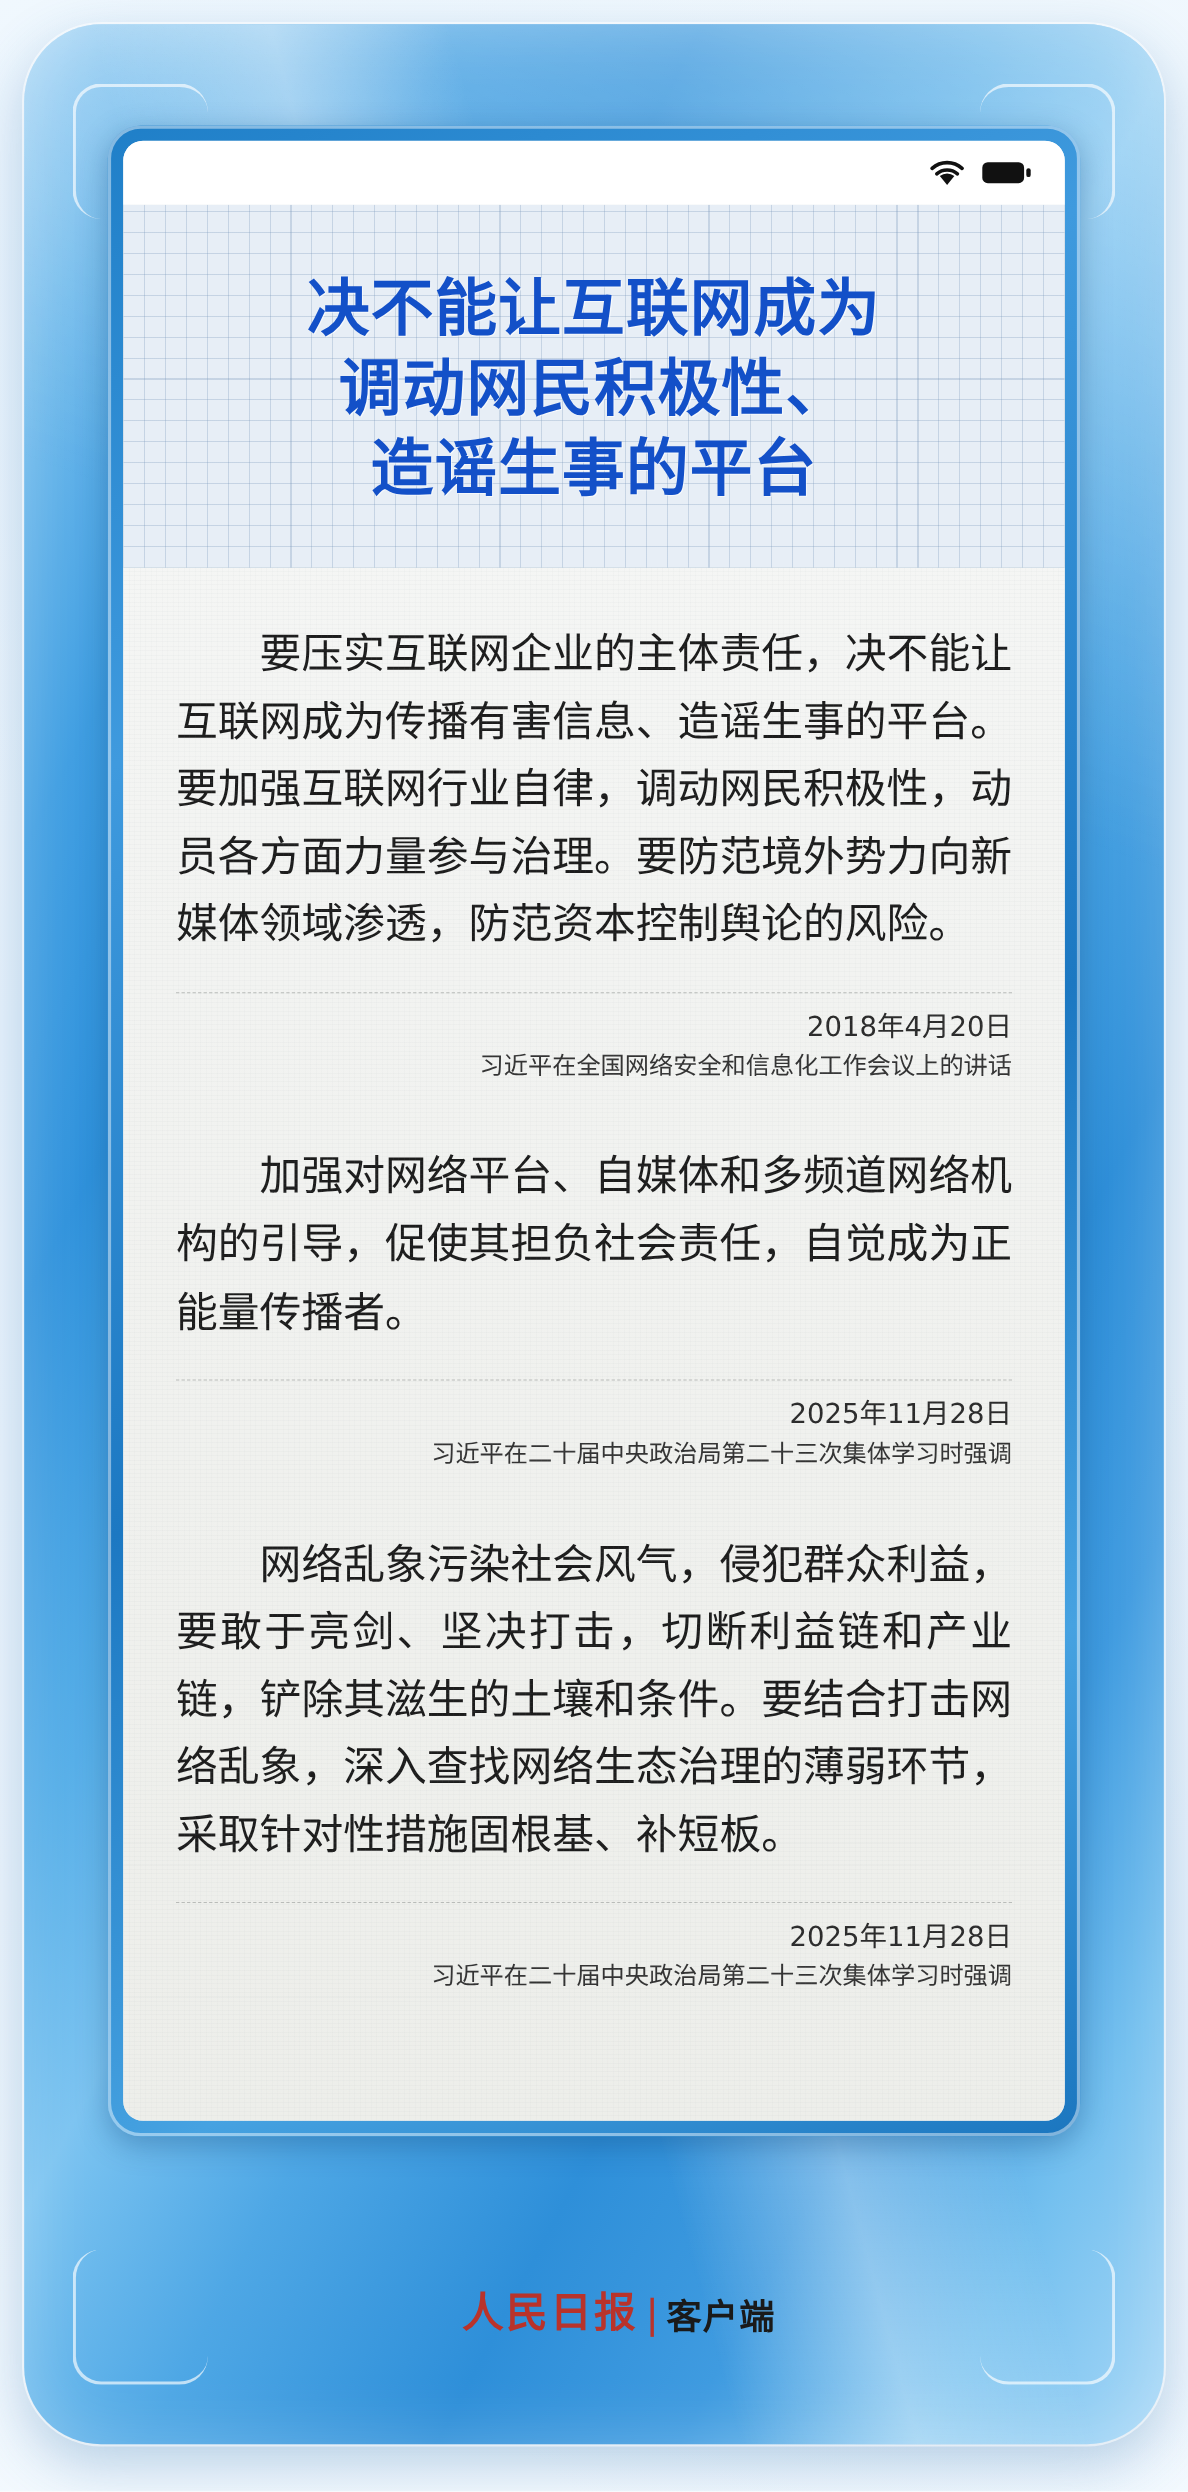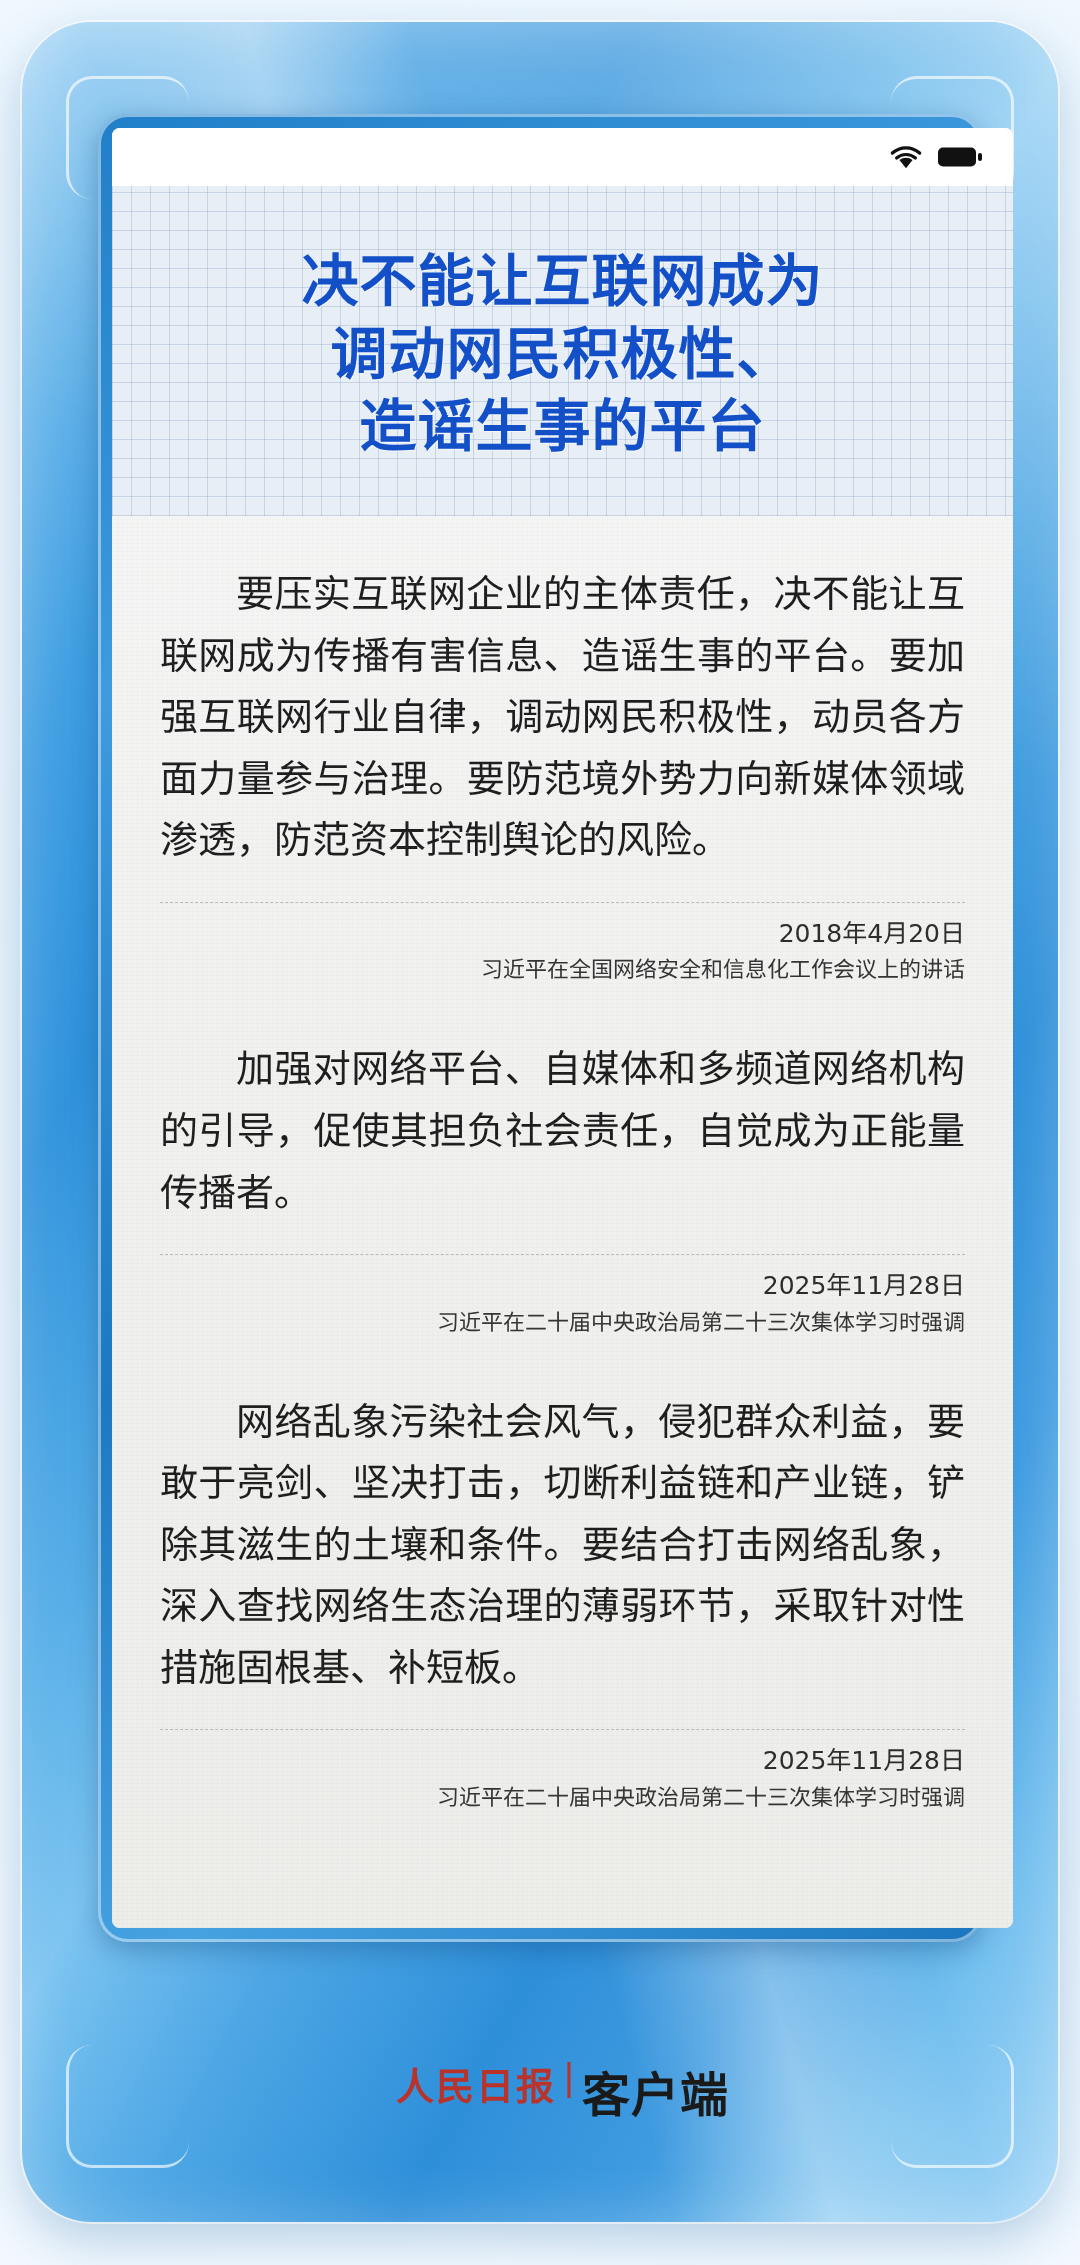--- a/index.html
+++ b/index.html
@@ -86,24 +86,23 @@
     box-shadow:
       inset 0 0 0 3px rgba(255,255,255,0.45),
       0 8px 26px rgba(18,70,120,0.35);
     padding: 14px;
     box-sizing: border-box;
   }
   .screen {
     position: relative;
     width: 100%;
     height: 100%;
-    border-radius: 8px;
+    border-radius: 18px;
     background: #eef1f2;
     overflow: hidden;
-    padding-left: 45px;
   }
 
   
   .status-bar {
     position: absolute;
     top: 0; left: 0; right: 0;
     height: 58px;
     background: #ffffff;
     display: flex;
     align-items: center;
@@ -195,41 +194,41 @@
     color: #333;
   }
 
   
   .footer {
     position: absolute;
     left: 0;
     right: 0;
     bottom: 96px;
     display: flex;
-    align-items: flex-start;
+    align-items: flex-end;
     justify-content: center;
     gap: 6px;
     margin-left: 45px;
   }
   .logo-cn {
     font-family: "DejaVu Serif", "Liberation Serif", serif;
     font-weight: bold;
     font-size: 38px;
     color: #b9332b;
     letter-spacing: 2px;
   }
   .logo-sep {
     color: #b9332b;
     font-size: 38px;
     margin: 0 2px;
   }
   .logo-app {
     font-family: "DejaVu Sans", "Liberation Sans", sans-serif;
     font-weight: bold;
-    font-size: 48px;
+    font-size: 32px;
     color: #1a1a1a;
     letter-spacing: 1px;
   }
 </style>
 </head>
 <body>
 
 <div class="poster">
 
   <div class="device">

